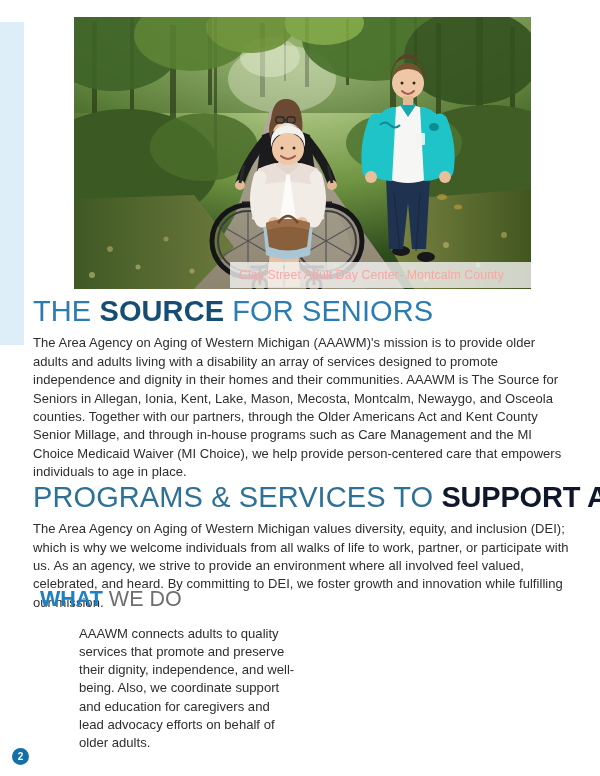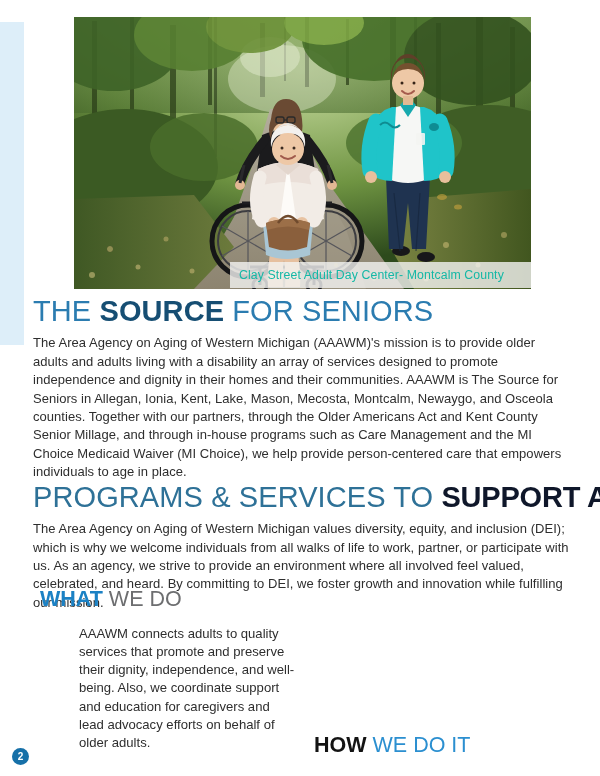--- a/index.html
+++ b/index.html
@@ -51,21 +51,21 @@
     width: 301px;
     height: 26px;
     background: rgba(244, 244, 242, 0.80);
     display: flex;
     align-items: center;
     box-sizing: border-box;
     padding-left: 9px;
   }
   .photo-caption span {
     font-size: 12.3px;
-    color: #14b8a6;
+    color: #fca5a5;
     letter-spacing: 0.1px;
     white-space: nowrap;
   }
 
   
   .content {
     position: absolute;
     left: 33px;
     top: 296px;
     width: 540px;
@@ -401,19 +401,16 @@
 <div class="cols">
 
   <div class="col left">
     <h2 class="col-head">
       <span class="hl-blue">WHAT</span><span class="sub-gray"> WE DO</span>
     </h2>
     <p class="col-copy">AAAWM connects adults to quality services that promote and preserve their dignity, independence, and well-being. Also, we coordinate support and education for caregivers and lead advocacy efforts on behalf of older adults.</p>
   </div>
 
   <div class="col right">
-    <h2 class="col-head">
-      <span class="hl-black">HOW</span><span class="sub-blue"> WE DO IT</span>
-    </h2>
   </div>
 </div>
 
 <div class="page-badge">2</div>
 
 </body></html>

